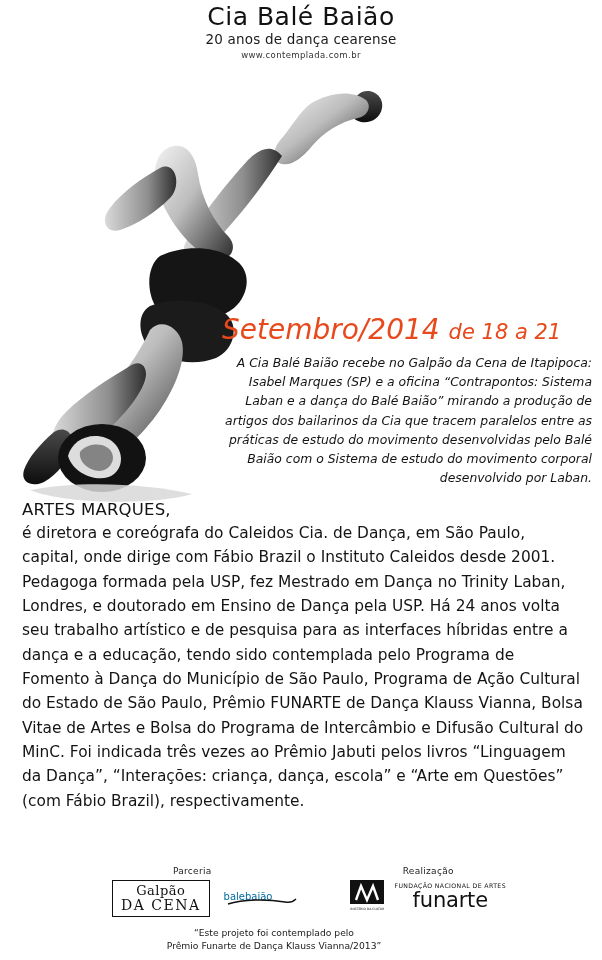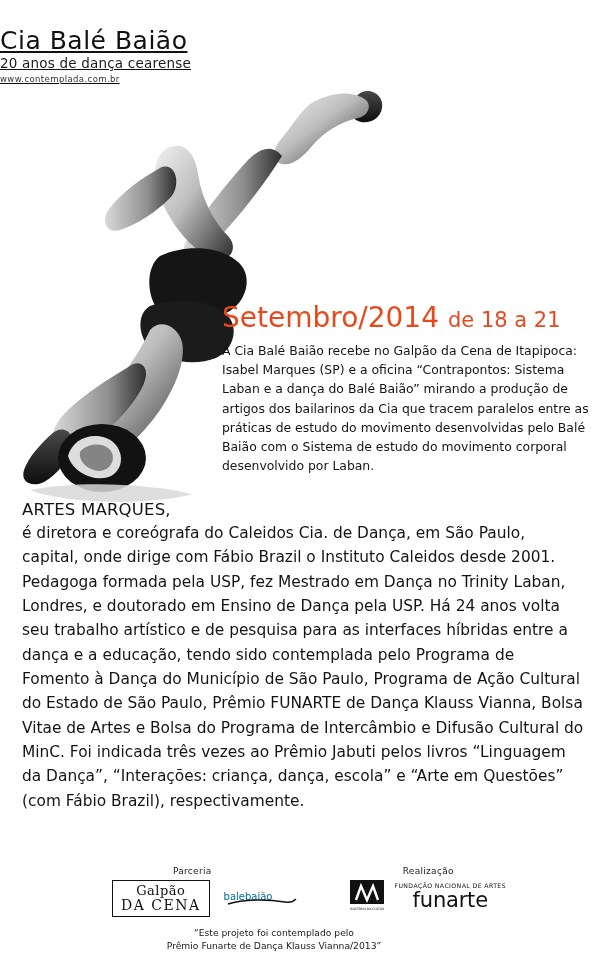--- a/index.html
+++ b/index.html
@@ -13,24 +13,24 @@
     background: #ffffff;
     font-family: "Liberation Sans", sans-serif;
     color: #111111;
     overflow: hidden;
     position: relative;
   }
 
   
   .header {
     position: absolute;
-    top: 28px;
+    top: 4px;
     left: 0;
     width: 100%;
-    text-decoration: underline;
+    text-align: center;
   }
   .header .brand {
     font-family: "DejaVu Sans", sans-serif;
     font-size: 25px;
     letter-spacing: 0.5px;
     color: #111;
     line-height: 1.05;
     font-weight: 400;
   }
   .header .tagline {
@@ -56,22 +56,23 @@
     width: 420px;
     height: 450px;
     overflow: hidden;
   }
   .photo svg { display: block; }
 
   
   .event {
     position: absolute;
     left: 222px;
-    top: 304px;
+    top: 316px;
     width: 370px;
+    font-style: italic;
   }
   .event .date-row {
     display: flex;
     align-items: baseline;
     gap: 9px;
     white-space: nowrap;
   }
   .event .date-main {
     font-family: "DejaVu Sans", sans-serif;
     font-size: 28px;
@@ -84,21 +85,21 @@
     font-size: 21px;
     color: #e8491c;
     line-height: 1;
   }
   .event .blurb {
     margin-top: 9px;
     font-family: "DejaVu Sans", sans-serif;
     font-size: 12.4px;
     line-height: 1.55;
     color: #141414;
-    text-align: left;
+    text-align: right;
   }
 
   
   .bio {
     position: absolute;
     left: 22px;
     top: 500px;
     width: 562px;
   }
   .bio .name {

